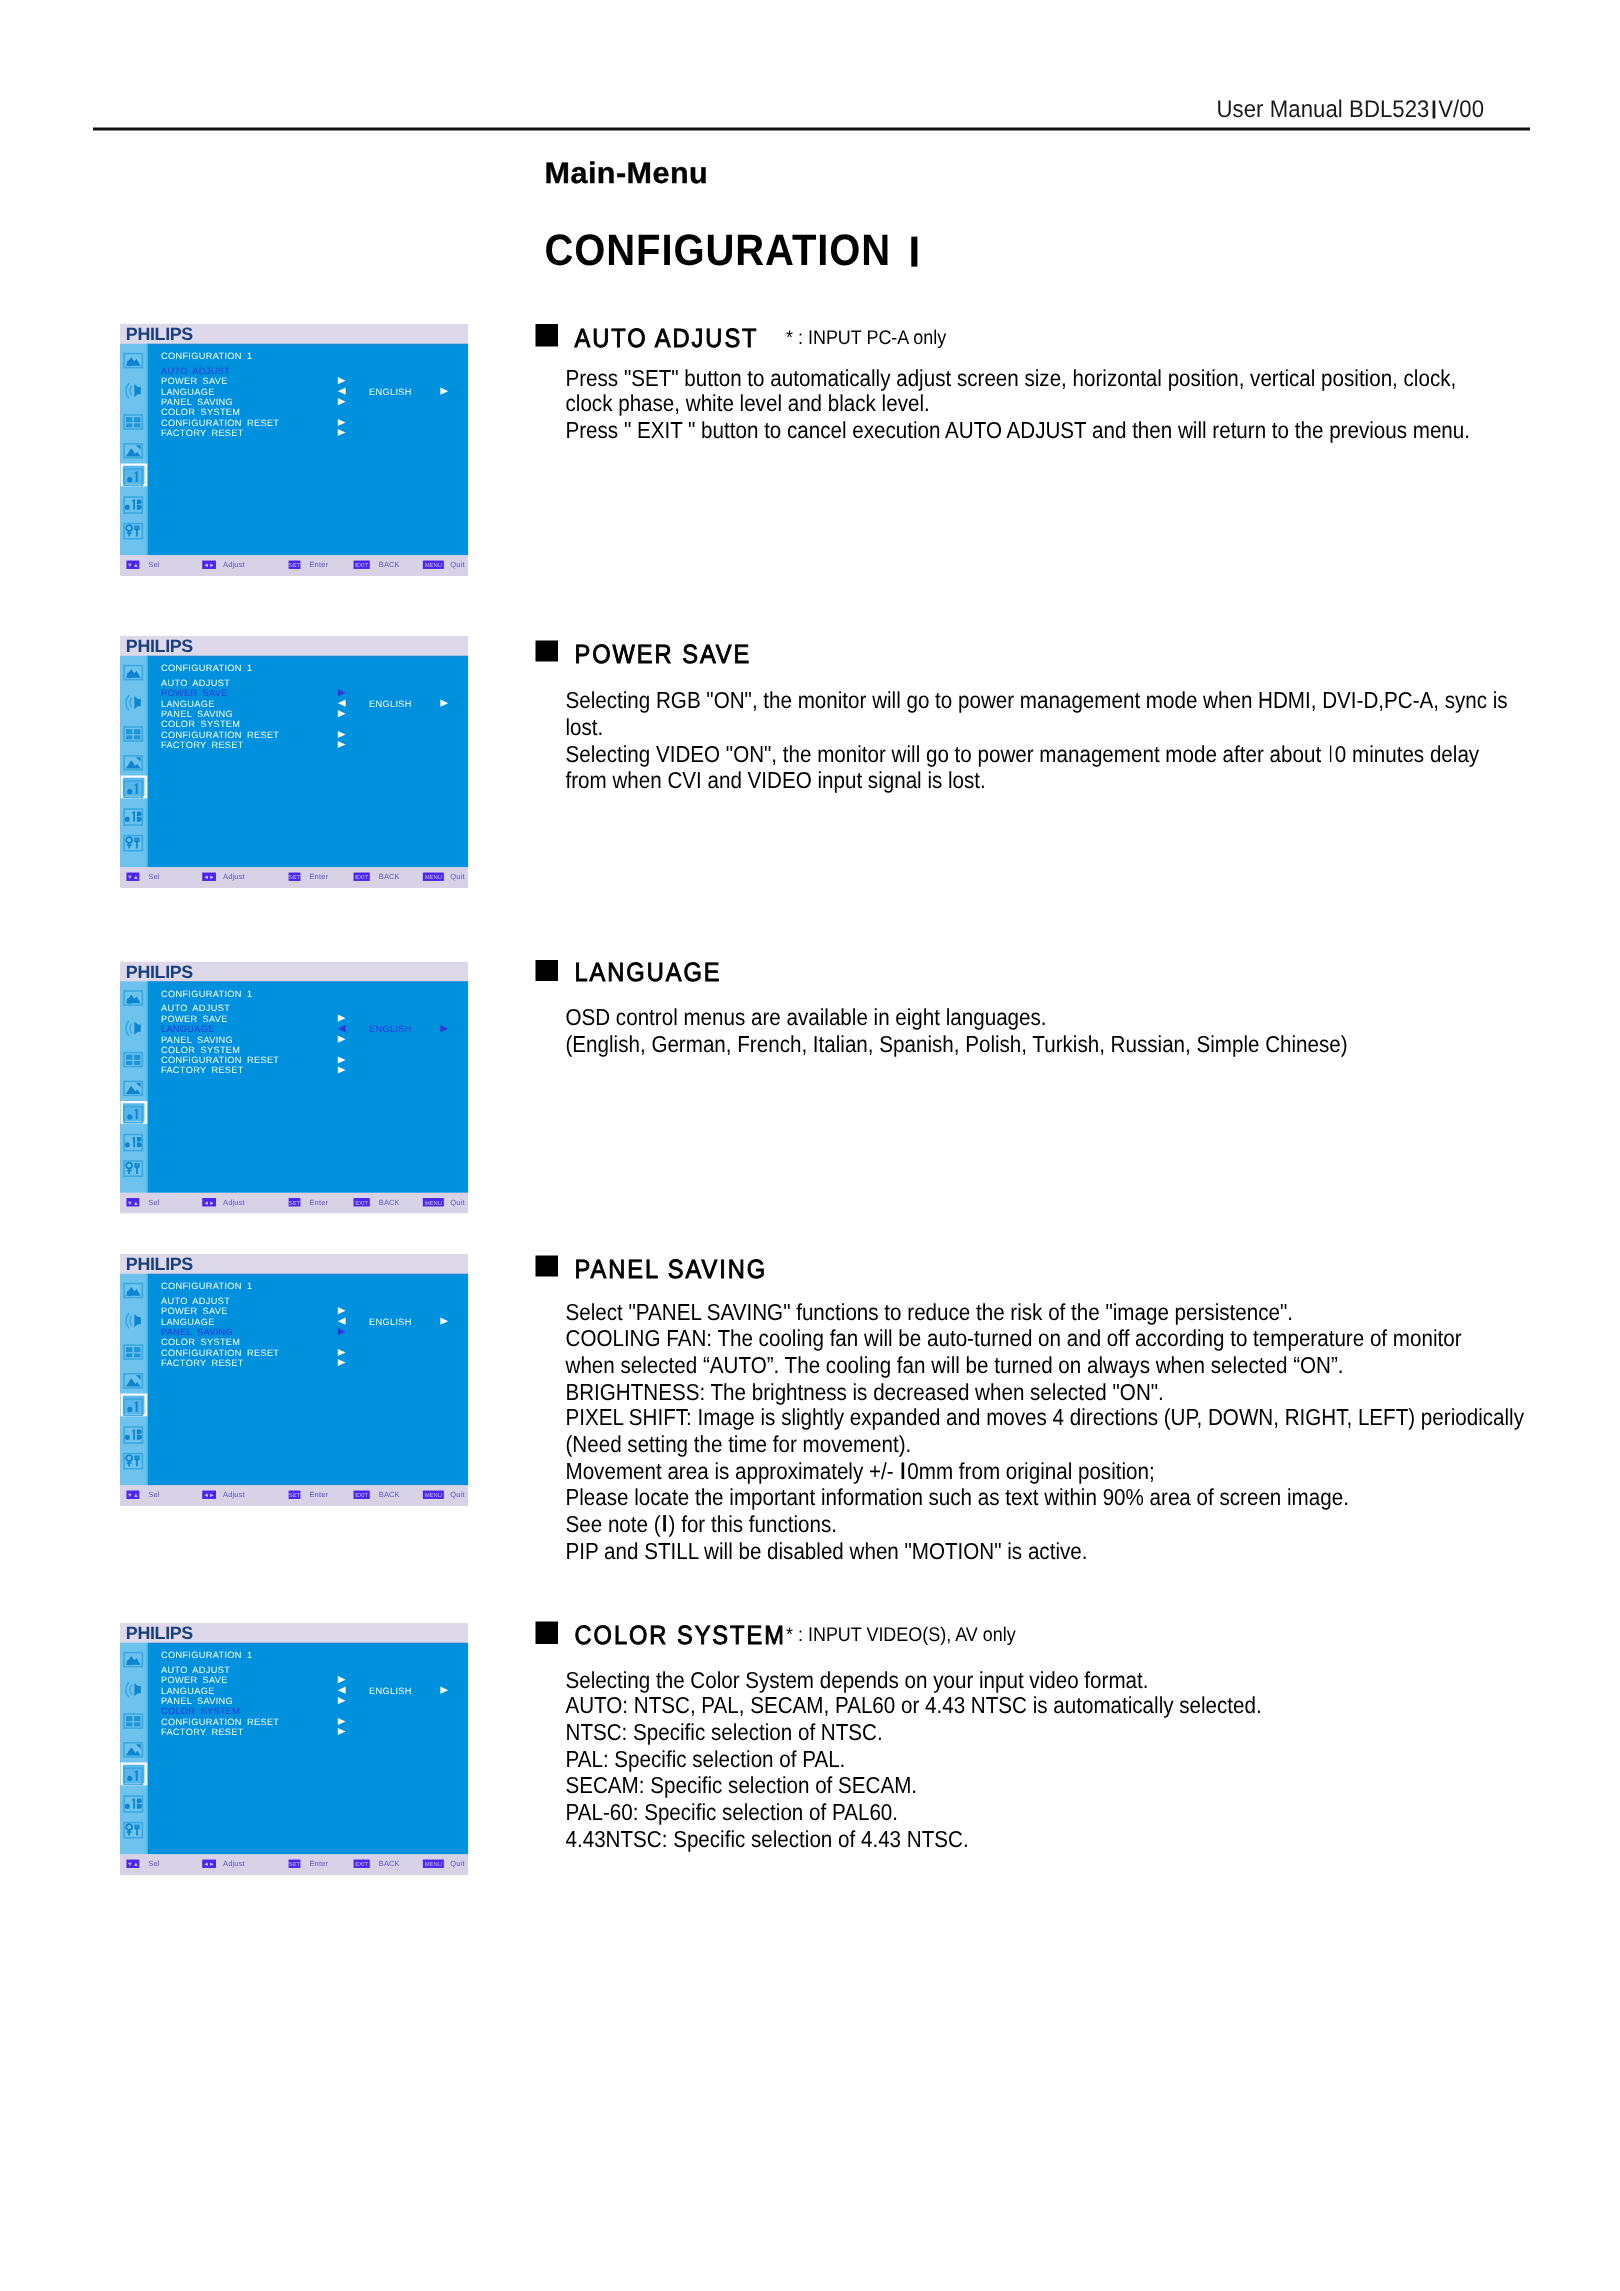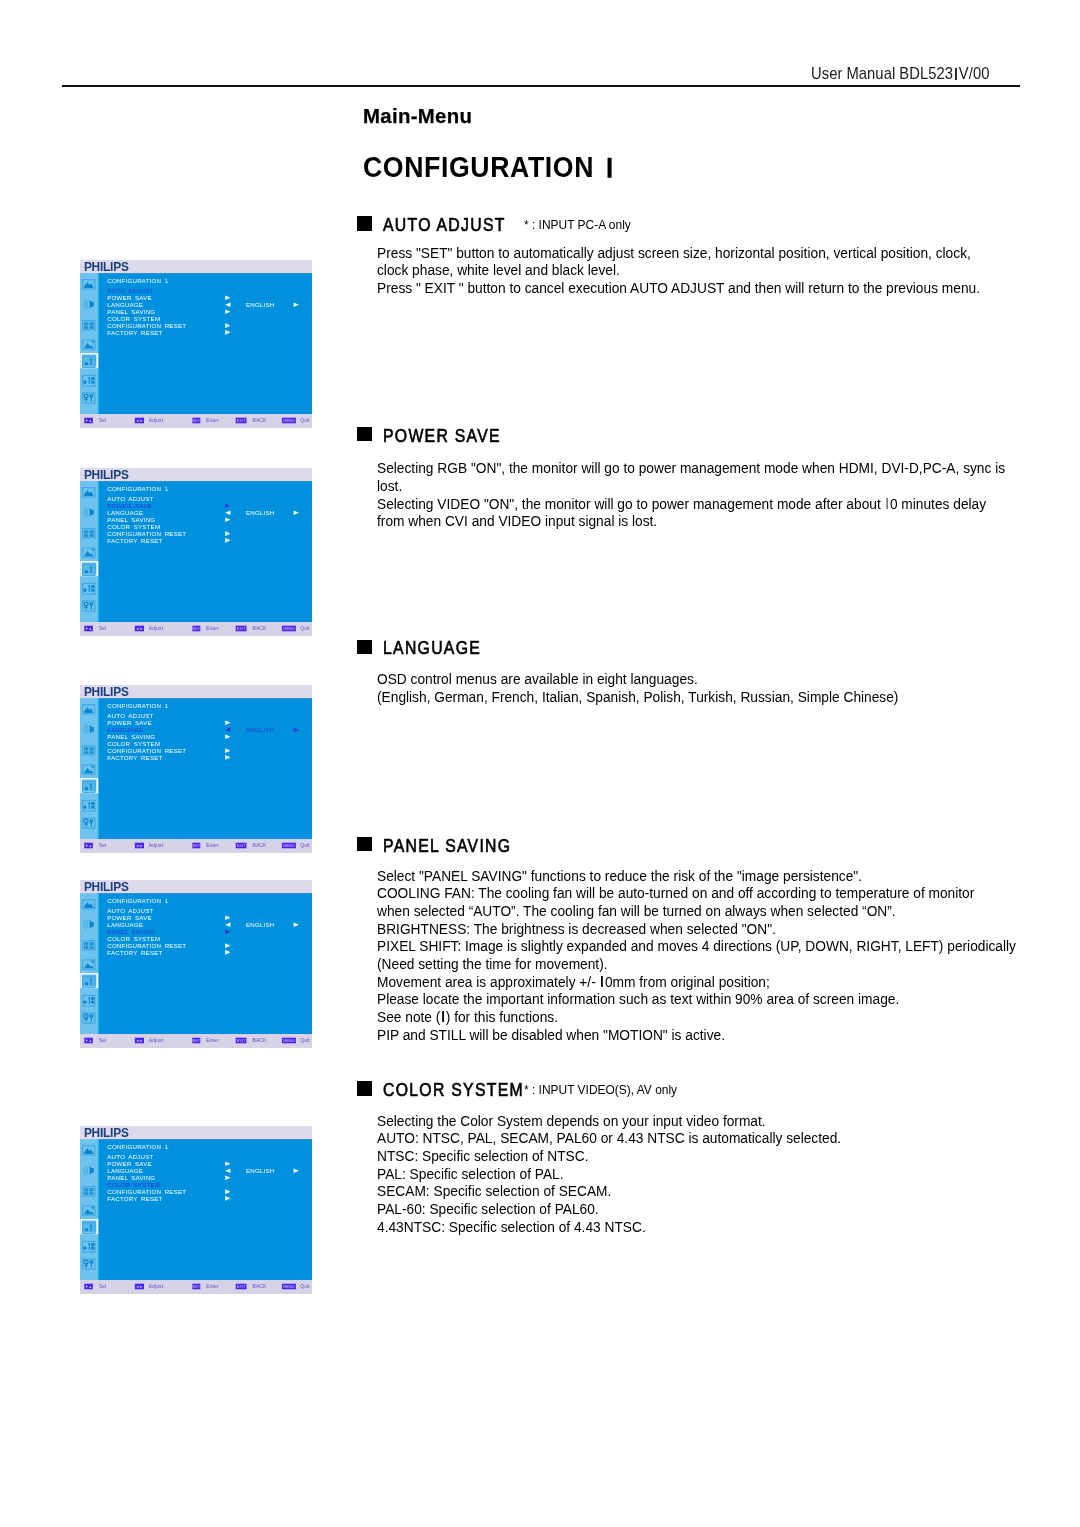--- a/index.html
+++ b/index.html
@@ -32,21 +32,21 @@
   .bar-one{display:inline-block;width:3.4px;height:17.2px;background:#000;vertical-align:-0.5px;
            margin-left:13.6px;}
   .one-b{display:inline-block;width:1.55px;height:11.0px;background:#000;vertical-align:-0.2px;
           margin:0 2.45px 0 2.0px;}
   .one-sm{display:inline-block;width:1.6px;height:11.5px;background:#1a1a1a;vertical-align:-0.5px;
           margin:0 2.6px 0 2.2px;}
   .body-txt{position:absolute;font-size:15.4px;line-height:17.67px;white-space:pre;
             transform:scaleX(0.8925);transform-origin:0 0;}
 
   
-  .osd{position:absolute;width:232px;height:168px;overflow:hidden;filter:blur(0.32px);margin-top:44px;}
+  .osd{position:absolute;width:232px;height:168px;overflow:hidden;filter:blur(0.32px);}
   .osd svg{position:absolute;left:0;top:0;display:block;}
   .osdtxt{font-family:"Liberation Sans",sans-serif;font-size:6.15px;fill:#fff;letter-spacing:0.22px;word-spacing:1.5px;}
 </style>
 </head>
 <body>
 
 <div class="page">
   <div id="hdr-text"><span>User Manual BDL523</span><span class="one-sm"></span><span>V/00</span></div>
   <div id="hdr-rule"></div>
 

